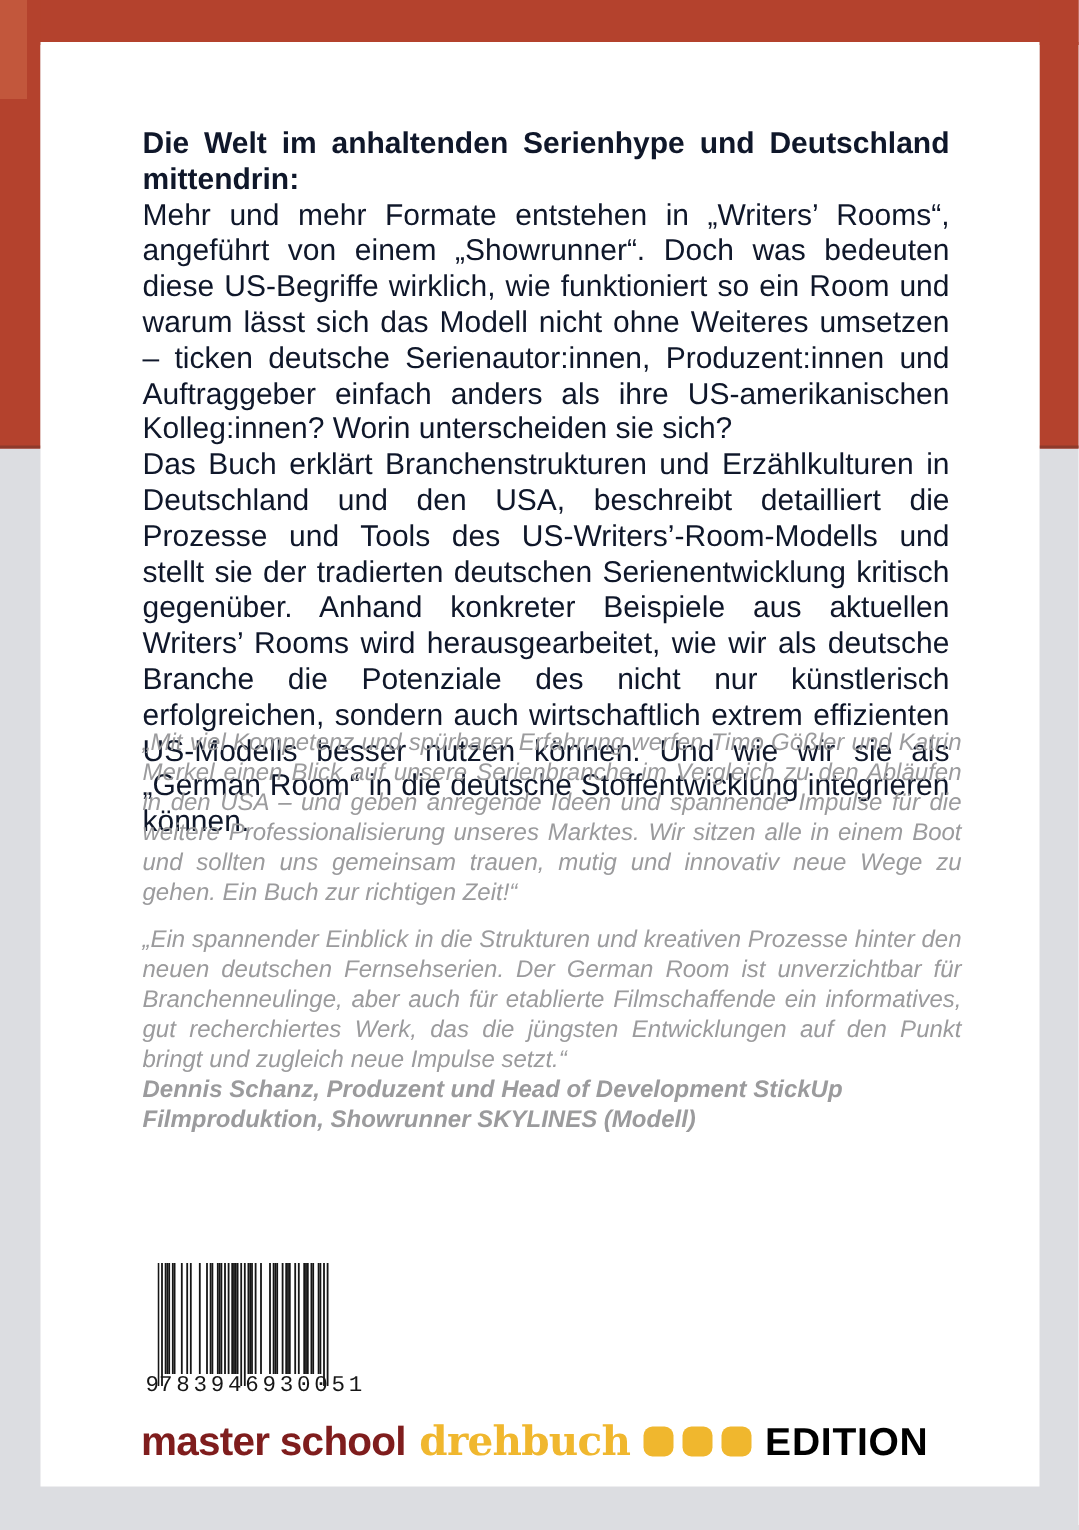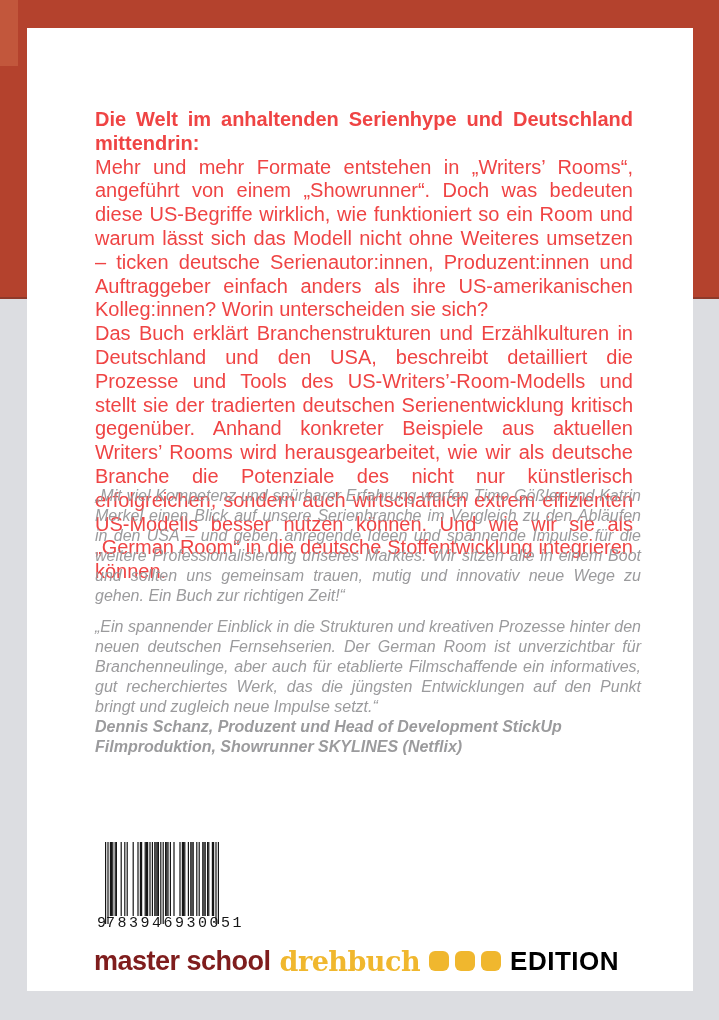--- a/index.html
+++ b/index.html
@@ -12,23 +12,22 @@
   .red-top{left:0;top:0;width:719px;height:28px;border-bottom:2px solid #a03d2b;}
   .red-left{left:0;top:0;width:27px;height:297px;border-bottom:2px solid #8e3a2b;}
   .red-right{right:0;top:0;width:26px;height:297px;border-bottom:2px solid #8e3a2b;}
   .spine-highlight{position:absolute;left:0;top:0;width:18px;height:66px;background:#c2573c;}
   .panel{
     position:absolute;left:27px;top:28px;width:666px;height:963px;
     background:#ffffff;
   }
   .blurb{
     position:absolute;left:68px;top:57px;width:538px;
-    color:#ef4444;font-size:20px;line-height:23.8px;
+    color:#0f172a;font-size:20px;line-height:23.8px;
     text-align:justify;
-    margin-top:23px;
   }
   .blurb-heading{font-weight:bold;}
   .blurb p{margin:0;}
   .quotes{
     position:absolute;left:68px;top:458px;width:546px;
     color:#9b9b9d;font-size:16px;line-height:20px;
   }
   .quote{margin:0 0 11px 0;}
   .quote-text{font-style:italic;text-align:justify;margin:0;}
   .quote-attr{font-style:italic;font-weight:bold;margin:0;}
@@ -65,21 +64,21 @@
     <p>Mehr und mehr Formate entstehen in „Writers’ Rooms“, angeführt von einem „Showrunner“. Doch was bedeuten diese US-Begriffe wirklich, wie funktioniert so ein Room und warum lässt sich das Modell nicht ohne Weiteres umsetzen – ticken deutsche Serienautor:innen, Produzent:innen und Auftraggeber einfach anders als ihre US-amerikanischen Kolleg:innen? Worin unterscheiden sie sich?</p>
     <p>Das Buch erklärt Branchenstrukturen und Erzählkulturen in Deutschland und den USA, beschreibt detailliert die Prozesse und Tools des US-Writers’-Room-Modells und stellt sie der tradierten deutschen Serienentwicklung kritisch gegenüber. Anhand konkreter Beispiele aus aktuellen Writers’ Rooms wird herausgearbeitet, wie wir als deutsche Branche die Potenziale des nicht nur künstlerisch erfolgreichen, sondern auch wirtschaftlich extrem effizienten US-Modells besser nutzen können. Und wie wir sie als „German Room“ in die deutsche Stoffentwicklung integrieren können.</p>
   </div>
 
   <div class="quotes">
     <div class="quote">
       <p class="quote-text">„Mit viel Kompetenz und spürbarer Erfahrung werfen Timo Gößler und Katrin Merkel einen Blick auf unsere Serienbranche im Vergleich zu den Abläufen in den USA – und geben anregende Ideen und spannende Impulse für die weitere Professionalisierung unseres Marktes. Wir sitzen alle in einem Boot und sollten uns gemeinsam trauen, mutig und innovativ neue Wege zu gehen. Ein Buch zur richtigen Zeit!“</p>
     </div>
     <div class="quote">
       <p class="quote-text">„Ein spannender Einblick in die Strukturen und kreativen Prozesse hinter den neuen deutschen Fernsehserien. Der German Room ist unverzichtbar für Branchenneulinge, aber auch für etablierte Filmschaffende ein informatives, gut recherchiertes Werk, das die jüngsten Entwicklungen auf den Punkt bringt und zugleich neue Impulse setzt.“</p>
-      <p class="quote-attr">Dennis Schanz, Produzent und Head of Development StickUp Filmproduktion, Showrunner SKYLINES (Netflix)</p>
+      <p class="quote-attr">Dennis Schanz, Produzent und Head of Development StickUp Filmproduktion, Showrunner SKYLINES (Modell)</p>
     </div>
   </div>
 
   <div class="barcode">
     <svg width="115" height="84" viewBox="0 0 115 84">
         <rect x="0.00" y="0" width="1.20" height="82"></rect>
         <rect x="2.40" y="0" width="1.20" height="82"></rect>
         <rect x="4.80" y="0" width="1.20" height="74"></rect>
         <rect x="6.00" y="0" width="1.20" height="74"></rect>
         <rect x="7.20" y="0" width="1.20" height="74"></rect>

